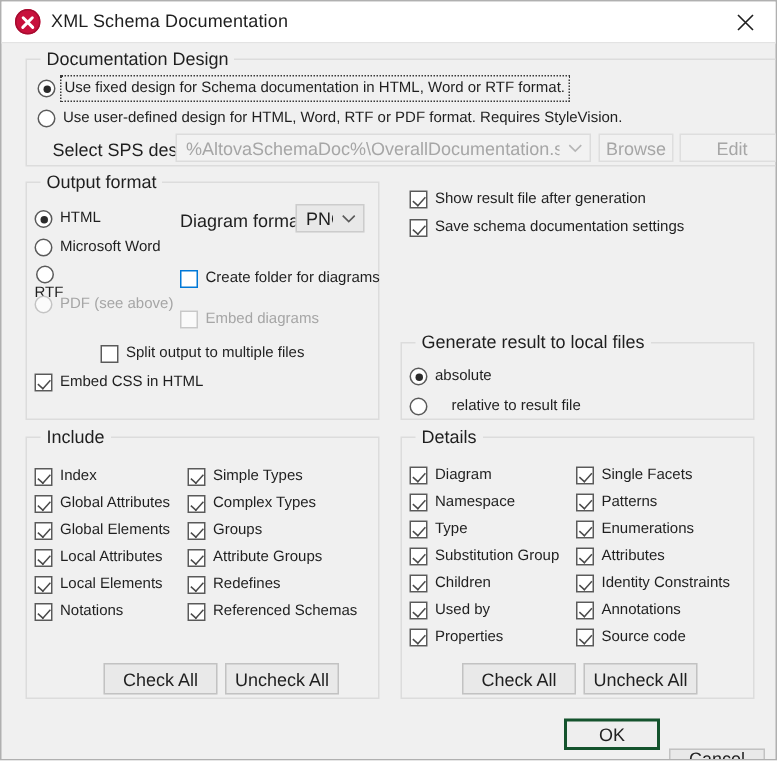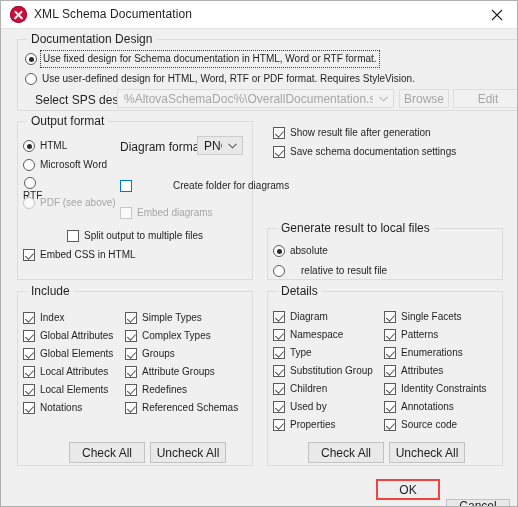--- a/index.html
+++ b/index.html
@@ -185,21 +185,21 @@
     font-size: 12px;
     color: #1f1f1f;
     display: flex;
     align-items: center;
     justify-content: center;
     cursor: default;
     font-family: "Liberation Sans", sans-serif;
   }
   .btn.dis { color: #a6a6a6; background: #f1f1f1; border-color: #dedede; }
   .btn.primary {
-    border: 2px solid #ef4444;
+    border: 2px solid #14532d;
     background: #eeeeee;
   }
 
   
   .plain {
     position: absolute;
     font-size: 12px;
     color: #1f1f1f;
     white-space: nowrap;
   }
@@ -278,21 +278,21 @@
       <svg width="9" height="6" viewBox="0 0 9 6">
           <path d="M0.5,0.8 L4.5,4.8 L8.5,0.8" stroke="#5a5a5a" stroke-width="1.1" fill="none"></path>
         </svg>
     </span>
   </div>
 
   <div class="ctl disabled" style="left:119px; top:159px;margin-top:46px;">
     <span class="cbx dis"></span>
     <span class="lbl">Embed diagrams</span>
   </div>
-  <div class="ctl" style="left:119px; top:178px;gap:36px;">
+  <div class="ctl" style="left:119px; top:178px;">
     <span class="cbx focus"></span>
     <span class="lbl">Create folder for diagrams</span>
   </div>
 
   <div class="ctl" style="left:22px; top:228px;padding-left:44px;">
     <span class="cbx"></span>
     <span class="lbl">Split output to multiple files</span>
   </div>
   <div class="ctl" style="left:22px; top:247px;">
     <span class="cbx on"></span>

